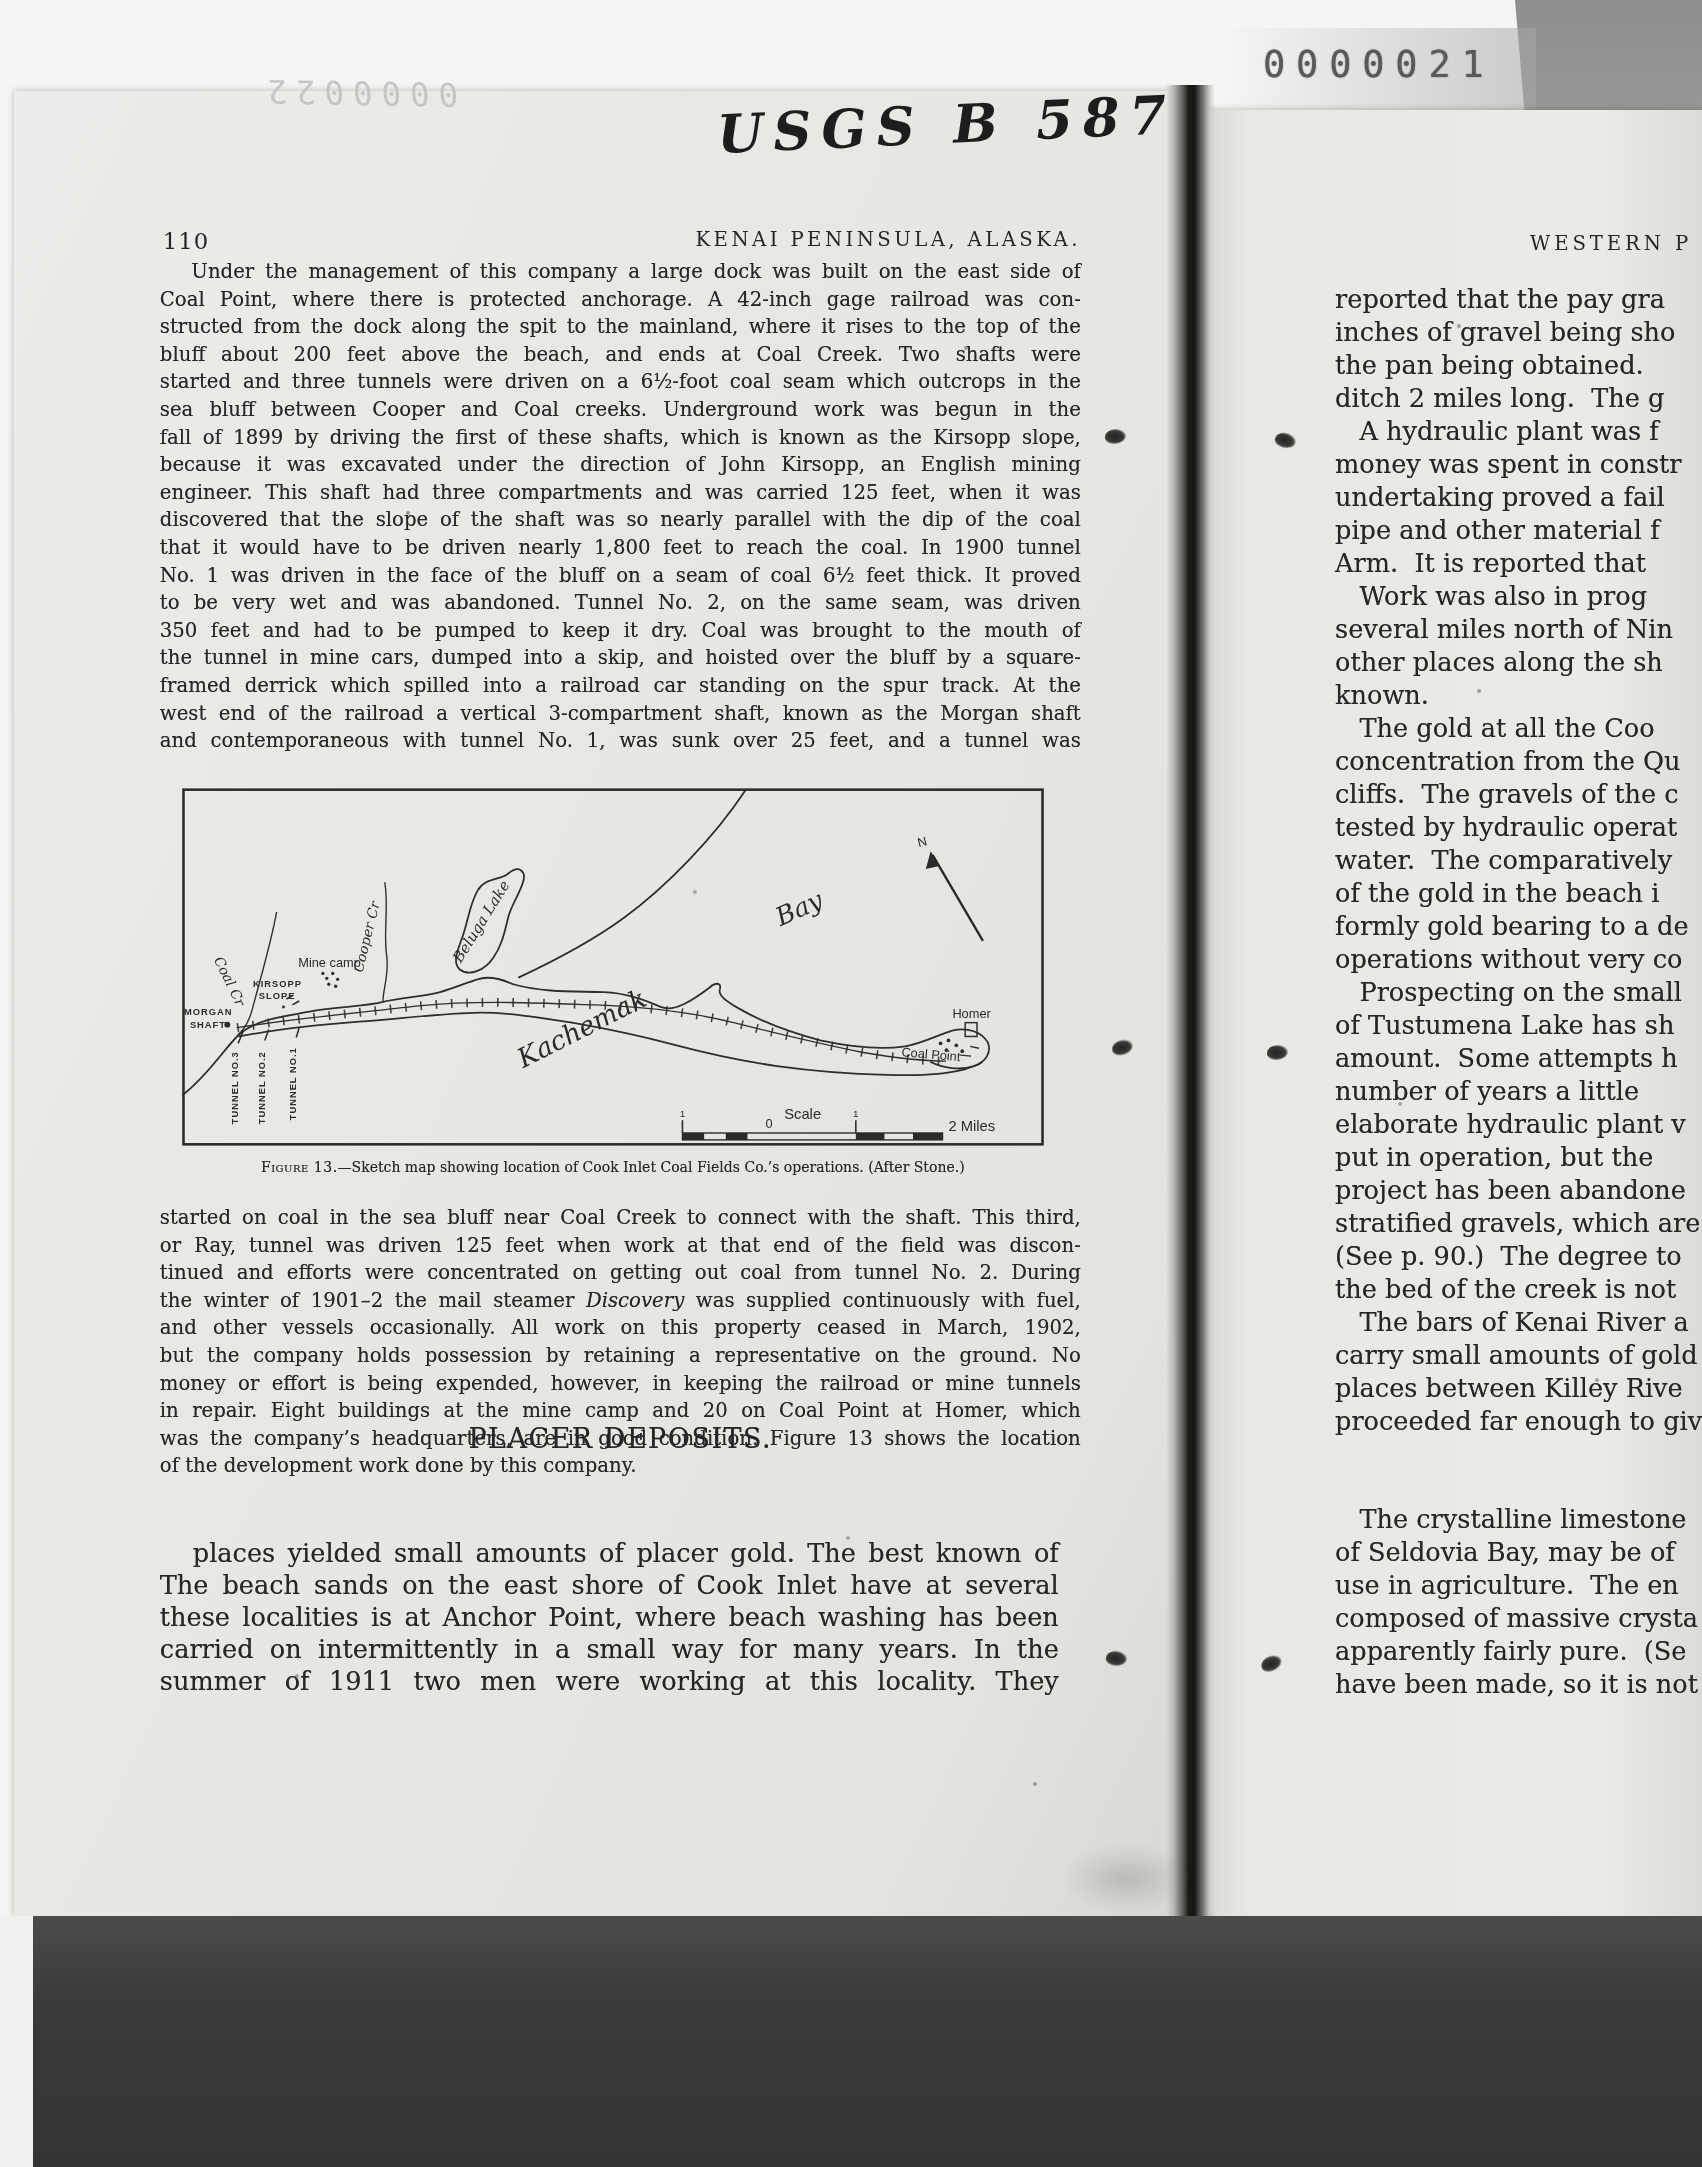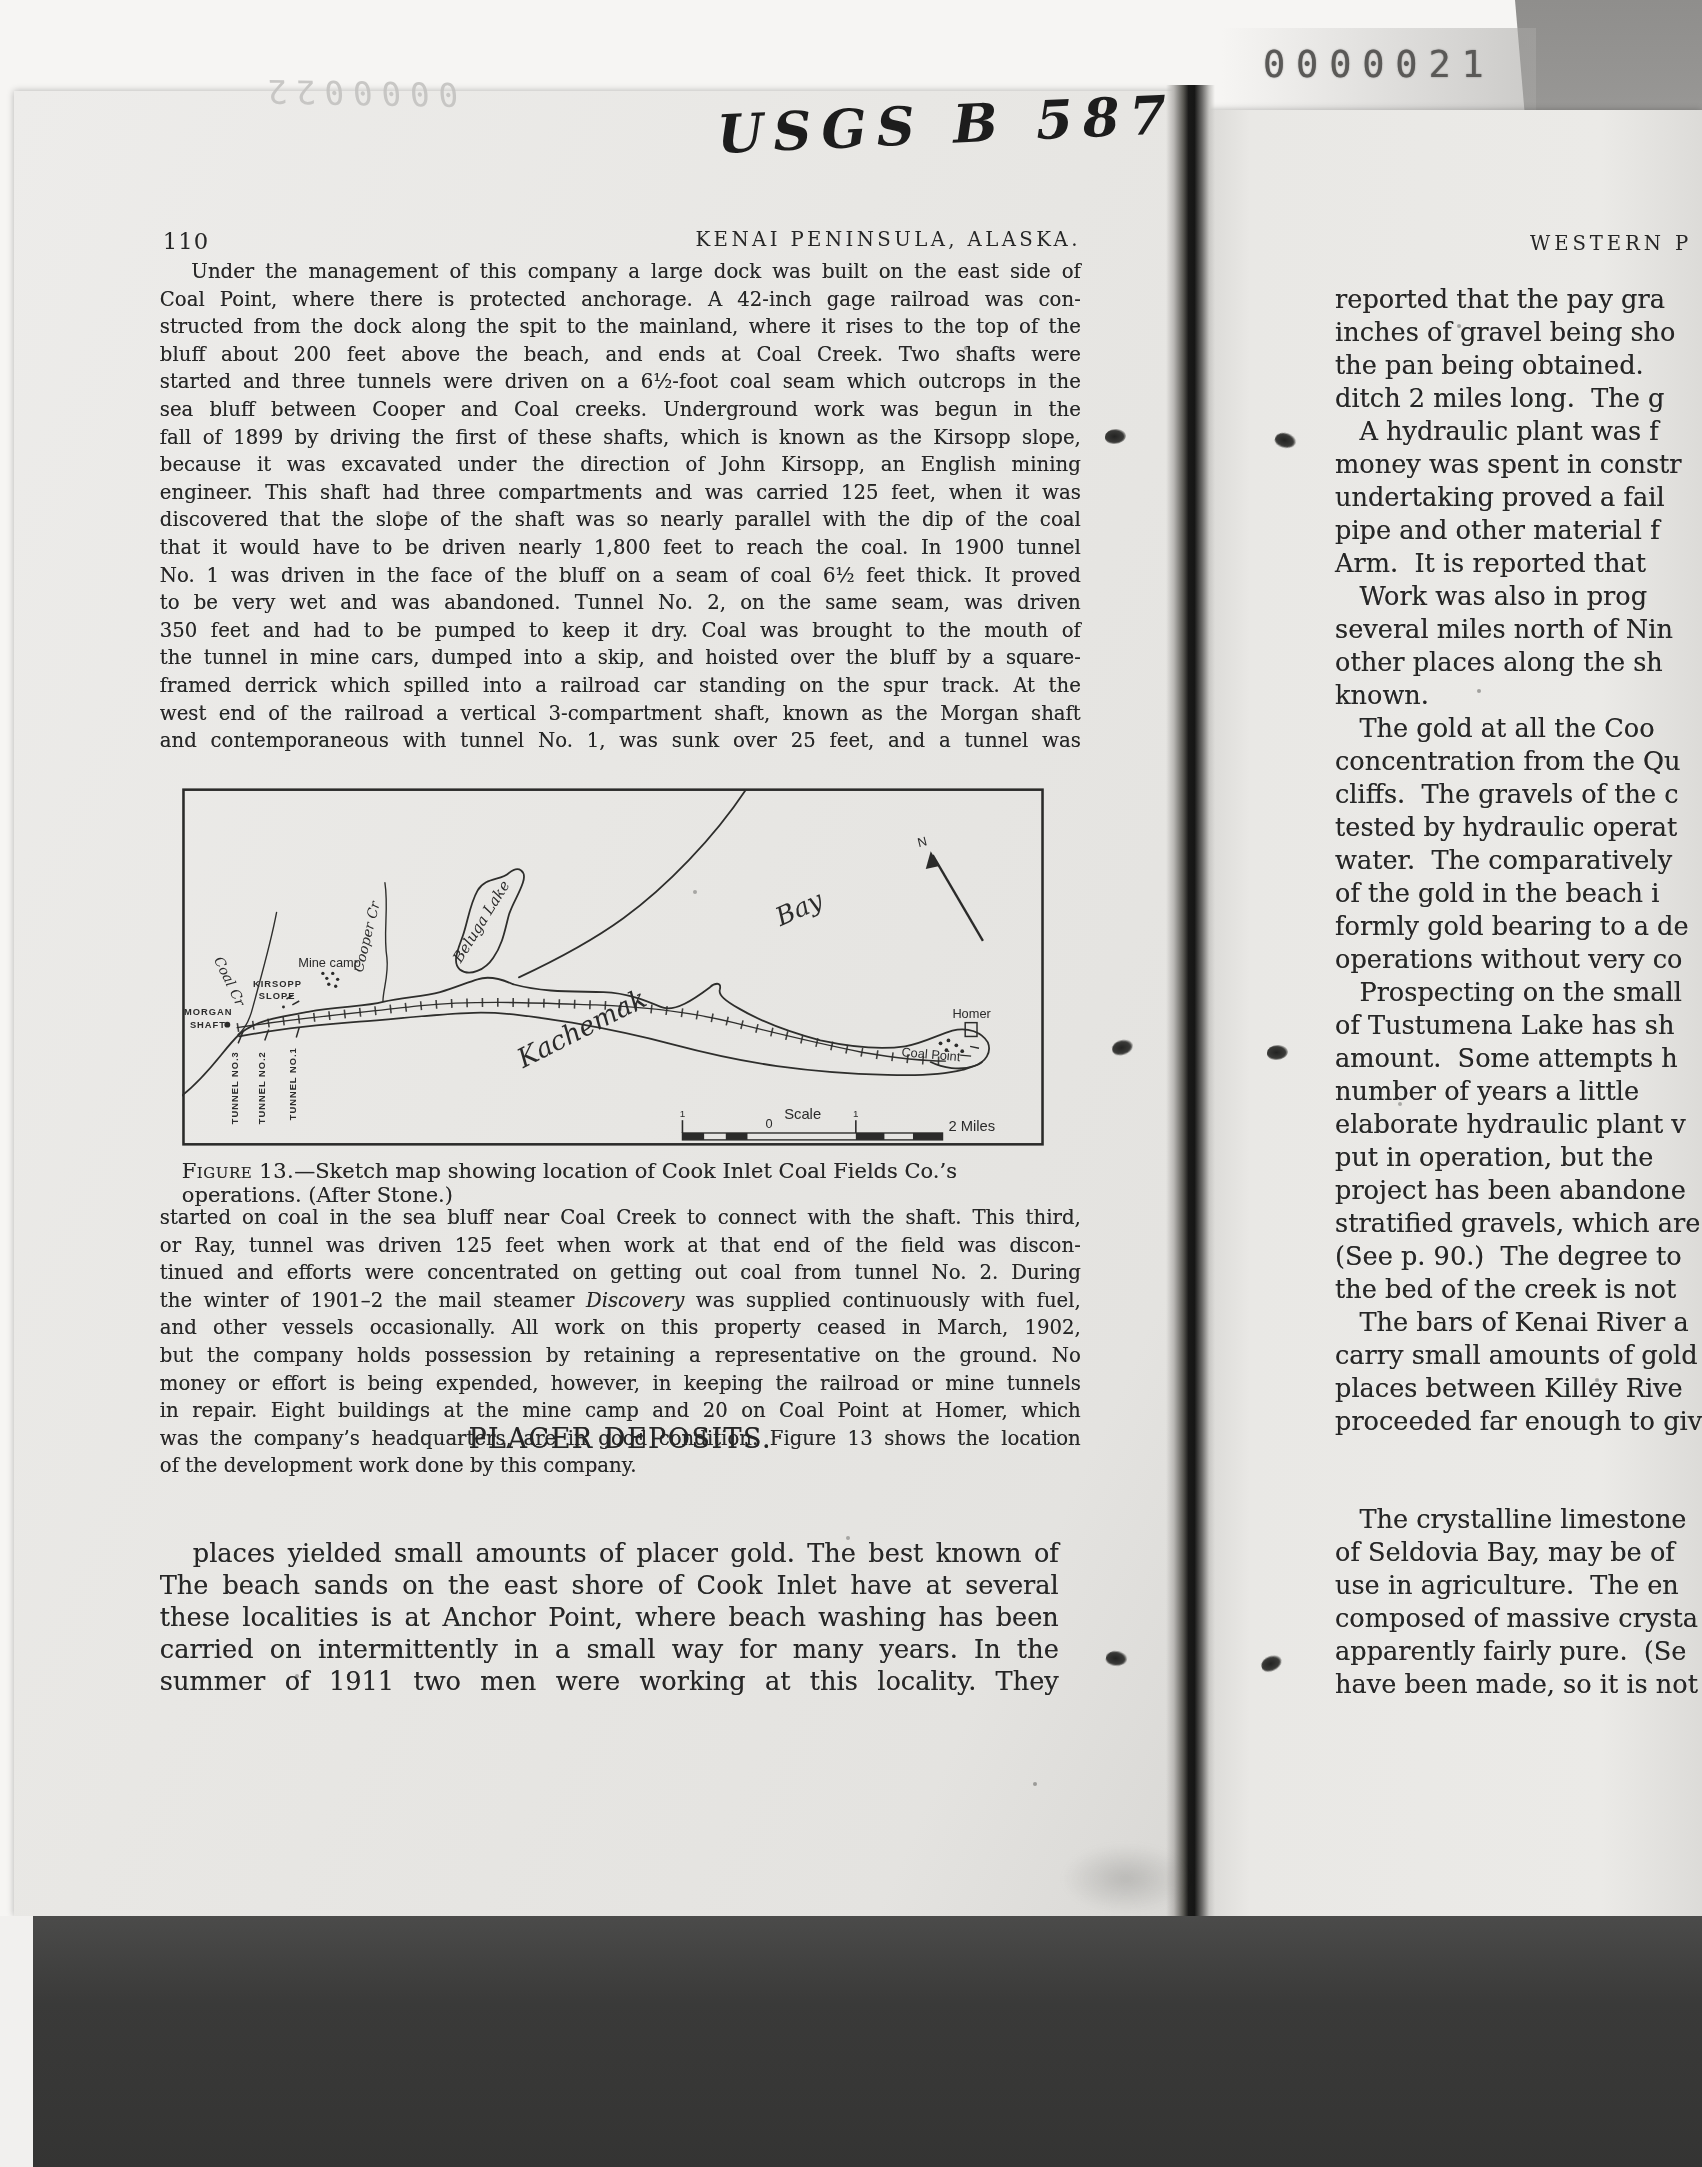--- a/index.html
+++ b/index.html
@@ -53,22 +53,22 @@
   .runhead{position:absolute;left:0;width:100%;text-align:right;font-size:19.7px;letter-spacing:3.4px;}
   .para{position:absolute;left:146px;width:921px;font-size:19.7px;
     text-shadow:0 0 0.5px rgba(40,40,40,.55);}
   .jline{text-align:justify;text-align-last:justify;}
   .para1{top:167px;line-height:27.6px;}
   .para1 .jline:first-child{padding-left:31.5px;}
   .para2{top:1113px;line-height:27.6px;}
   .para2-last{text-align-last:left;}
   .ital{font-style:italic;}
   .figure-box{position:absolute;left:168px;top:697px;width:862px;height:358px;}
-  .fig-caption{position:absolute;left:168px;top:1068px;width:862px;
-    font-size:21px;text-shadow:0 0 0.5px rgba(40,40,40,.5);}
+  .fig-caption{position:absolute;left:168px;top:1068px;width:862px;text-align:center;
+    font-size:14px;text-shadow:0 0 0.5px rgba(40,40,40,.5);}
   .smallcaps{font-variant:small-caps;letter-spacing:0.5px;}
   .section-heading{position:absolute;left:146px;top:1332px;width:921px;text-align:center;
     font-size:27px;letter-spacing:1.5px;text-shadow:0 0 0.6px rgba(40,40,40,.6);}
   .para3{top:1446px;line-height:32px;font-size:25.6px;width:899px;}
   .para3 .jline:first-child{padding-left:33px;}
   
   .rp-header{position:absolute;left:330px;top:122px;font-size:19.7px;letter-spacing:3.9px;white-space:pre;}
   .rp-col{position:absolute;left:135px;font-size:25.6px;line-height:33px;
     text-shadow:0 0 0.5px rgba(40,40,40,.55);}
   .rp-block1{top:173px;}

